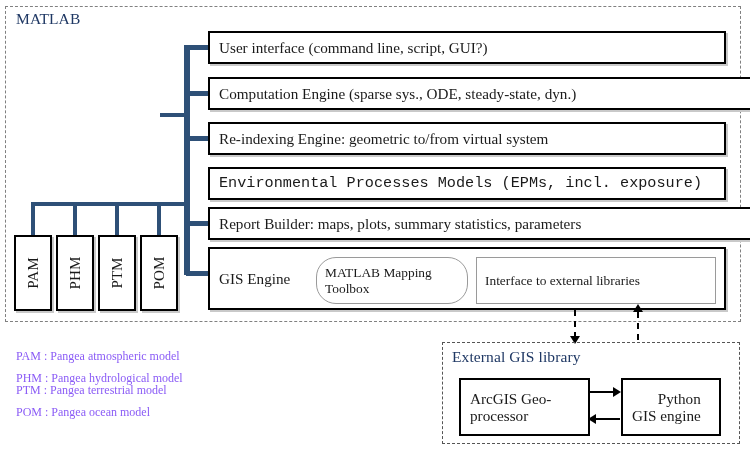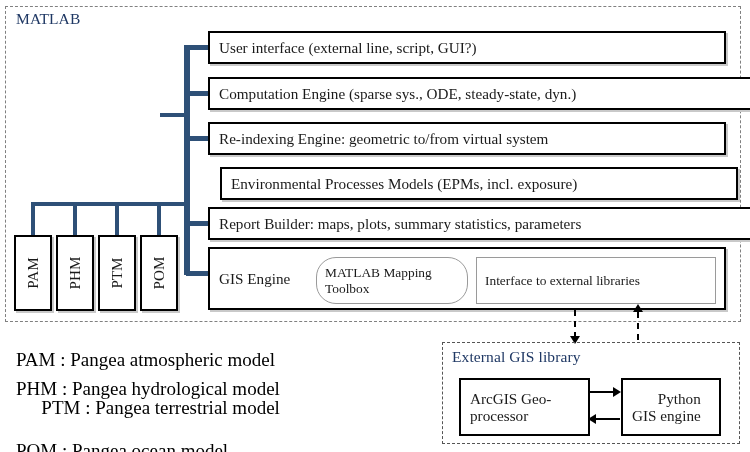--- a/index.html
+++ b/index.html
@@ -79,23 +79,23 @@
     color: #1a1a1a;
   }
 
   
   .rail {
     background: #2e5077;
   }
 
   
   .legend-line {
-    font-size: 19px;
+    font-size: 12px;
     line-height: 1.0;
-    color: #000000;
+    color: #8b5cf6;
     white-space: nowrap;
   }
 
   
   .dash-v {
     border-left: 2.4px dashed #000000;
     width: 0;
   }
   .arrow-down, .arrow-up {
     width: 0; height: 0;
@@ -147,32 +147,32 @@
     <div class="vbox-label">PHM</div>
   </div>
   <div class="abs hardbox" style="left:98px; top:235px; width:38px; height:76px;">
     <div class="vbox-label">PTM</div>
   </div>
   <div class="abs hardbox" style="left:140px; top:235px; width:38px; height:76px;">
     <div class="vbox-label">POM</div>
   </div>
 
   <div class="abs hardbox" style="left:208px; top:31px; width:518px; height:33px;">
-    <div class="pad hardbox-label">User interface (external line, script, GUI?)</div>
+    <div class="pad hardbox-label">User interface (command line, script, GUI?)</div>
   </div>
 
   <div class="abs hardbox" style="left:208px; top:77px; width:594px; height:33px;">
     <div class="pad hardbox-label">Computation Engine (sparse sys., ODE, steady-state, dyn.)</div>
   </div>
 
   <div class="abs hardbox" style="left:208px; top:122px; width:518px; height:33px;">
     <div class="pad hardbox-label">Re-indexing Engine: geometric to/from virtual system</div>
   </div>
 
-  <div class="abs hardbox" style="left:220px; top:167px; width:518px; height:33px;">
+  <div class="abs hardbox" style="left:208px; top:167px; width:518px; height:33px;font-family:Liberation Mono, monospace;">
     <div class="pad hardbox-label">Environmental Processes Models (EPMs, incl. exposure)</div>
   </div>
 
   <div class="abs hardbox" style="left:208px; top:207px; width:610px; height:33px;">
     <div class="pad hardbox-label">Report Builder: maps, plots, summary statistics, parameters</div>
   </div>
 
   <div class="abs hardbox" style="left:208px; top:247px; width:518px; height:63px;">
     <div class="pad hardbox-label" style="left:9px;">GIS Engine</div>
 
@@ -213,17 +213,17 @@
 
   <div class="abs hline" style="left:590px; top:391px; width:24px;"></div>
   <div class="abs arrow-right" style="left:613px; top:387px;"></div>
 
   <div class="abs hline" style="left:594px; top:418px; width:26px;"></div>
   <div class="abs arrow-left" style="left:588px; top:414px;"></div>
 
   <div class="abs" style="left:16px; top:350px;">
     <div class="legend-line" style="margin-bottom:10px;">PAM : Pangea atmospheric model</div>
     <div class="legend-line" style="">PHM : Pangea hydrological model</div>
-    <div class="legend-line" style="margin-bottom:24px;text-align:right;">PTM : Pangea terrestrial model</div>
+    <div class="legend-line" style="margin-bottom:10px;">PTM : Pangea terrestrial model</div>
     <div class="legend-line">POM : Pangea ocean model</div>
   </div>
 
 </div>
 
 </body></html>

